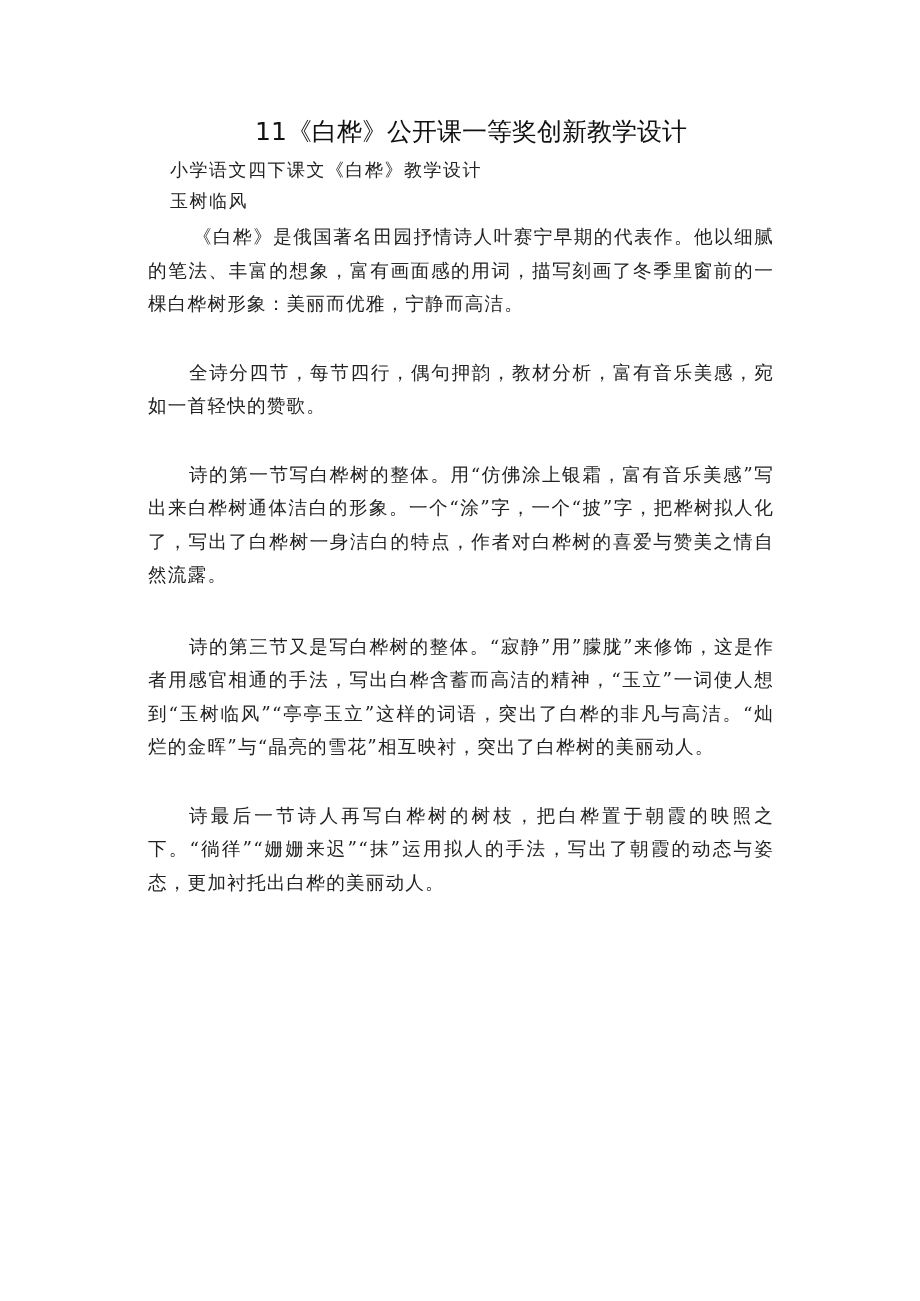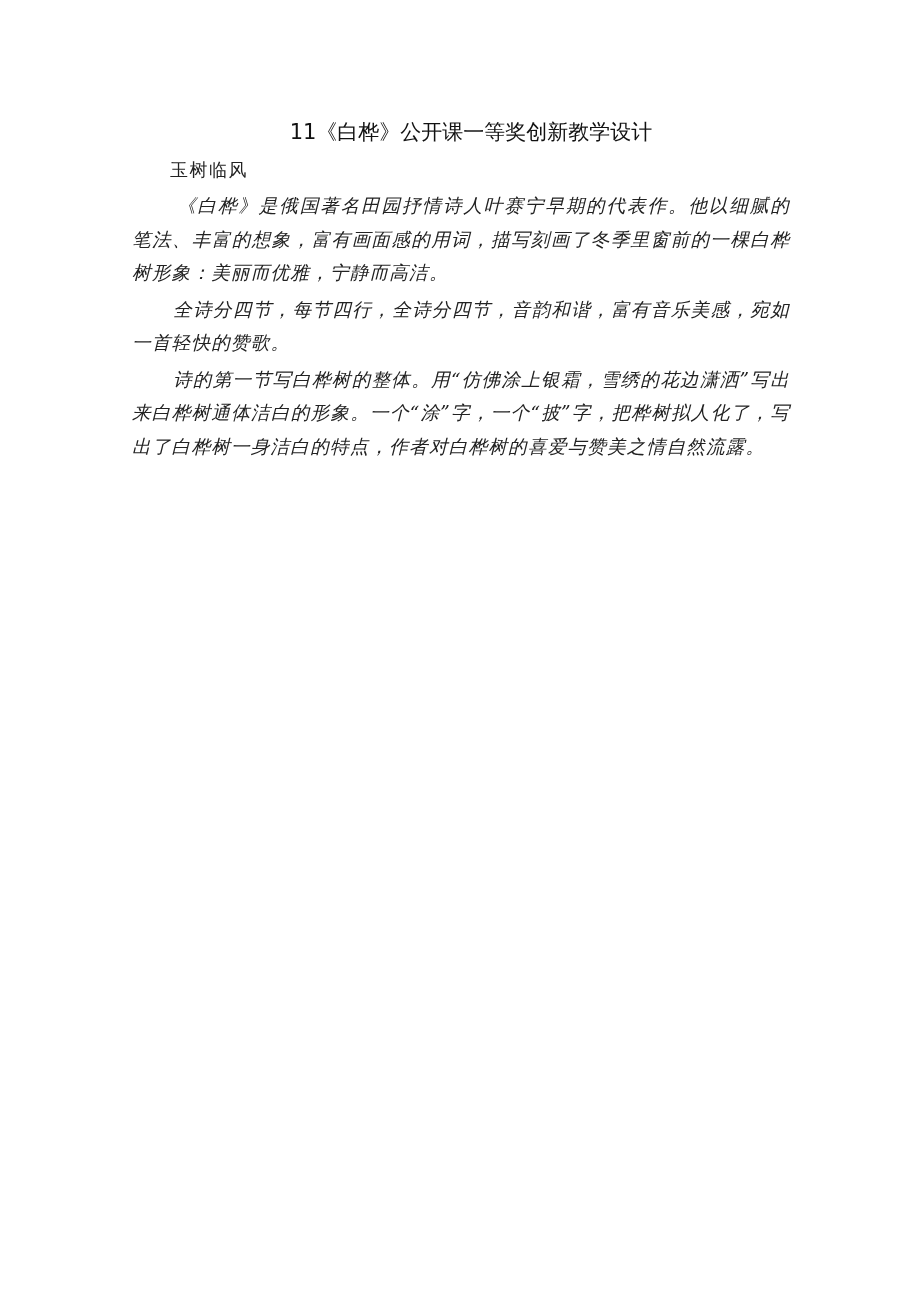--- a/index.html
+++ b/index.html
@@ -17,58 +17,60 @@
   }
   .page {
     position: absolute;
     left: 132px;
     top: 114px;
     width: 658px;
   }
   .title {
     text-align: center;
     font-family: "DejaVu Sans", "Liberation Sans", sans-serif;
-    font-size: 21px;
+    font-size: 25px;
     font-weight: normal;
     color: #111;
     margin: 0 0 4px 0;
     padding-left: 20px;
     letter-spacing: 0px;
     line-height: 36px;
   }
   .subtitle, .section-heading {
     font-size: 18px;
     line-height: 31px;
     margin: 0;
     padding-left: 38px;
     letter-spacing: 1.5px;
     color: #222;
   }
   .para {
     font-size: 18.6px;
     line-height: 33.5px;
-    margin: 0;
+    margin: 16px;
     text-indent: 41px;
     text-align: justify;
     letter-spacing: 1.2px;
     color: #222;
-    font-style: italic;
   }
   .para.first { text-indent: 45px; margin-top: 4px; }
   .gap { height: 3px; }
 </style>
 </head>
 <body>
 
 <div class="page">
   <h1 class="title">11《白桦》公开课一等奖创新教学设计</h1>
+  <p class="subtitle">小学语文四下课文《白桦》教学设计</p>
   <p class="section-heading">玉树临风</p>
   <p class="para first">《白桦》是俄国著名田园抒情诗人叶赛宁早期的代表作。他以细腻的笔法、丰富的想象，富有画面感的用词，描写刻画了冬季里窗前的一棵白桦树形象：美丽而优雅，宁静而高洁。</p>
   <div class="gap"></div>
-  <p class="para">全诗分四节，每节四行，全诗分四节，音韵和谐，富有音乐美感，宛如一首轻快的赞歌。</p>
+  <p class="para">全诗分四节，每节四行，偶句押韵，教材分析，富有音乐美感，宛如一首轻快的赞歌。</p>
   <div class="gap"></div>
-  <p class="para">诗的第一节写白桦树的整体。用“仿佛涂上银霜，雪绣的花边潇洒”写出来白桦树通体洁白的形象。一个“涂”字，一个“披”字，把桦树拟人化了，写出了白桦树一身洁白的特点，作者对白桦树的喜爱与赞美之情自然流露。</p>
+  <p class="para">诗的第一节写白桦树的整体。用“仿佛涂上银霜，富有音乐美感”写出来白桦树通体洁白的形象。一个“涂”字，一个“披”字，把桦树拟人化了，写出了白桦树一身洁白的特点，作者对白桦树的喜爱与赞美之情自然流露。</p>
   <div class="gap"></div>
   <div class="gap"></div>
+  <p class="para">诗的第三节又是写白桦树的整体。“寂静”用”朦胧”来修饰，这是作者用感官相通的手法，写出白桦含蓄而高洁的精神，“玉立”一词使人想到“玉树临风”“亭亭玉立”这样的词语，突出了白桦的非凡与高洁。“灿烂的金晖”与“晶亮的雪花”相互映衬，突出了白桦树的美丽动人。</p>
   <div class="gap"></div>
+  <p class="para">诗最后一节诗人再写白桦树的树枝，把白桦置于朝霞的映照之下。“徜徉”“姗姗来迟”“抹”运用拟人的手法，写出了朝霞的动态与姿态，更加衬托出白桦的美丽动人。</p>
   <div class="gap"></div>
   <div class="gap"></div>
 </div>
 
 </body></html>

